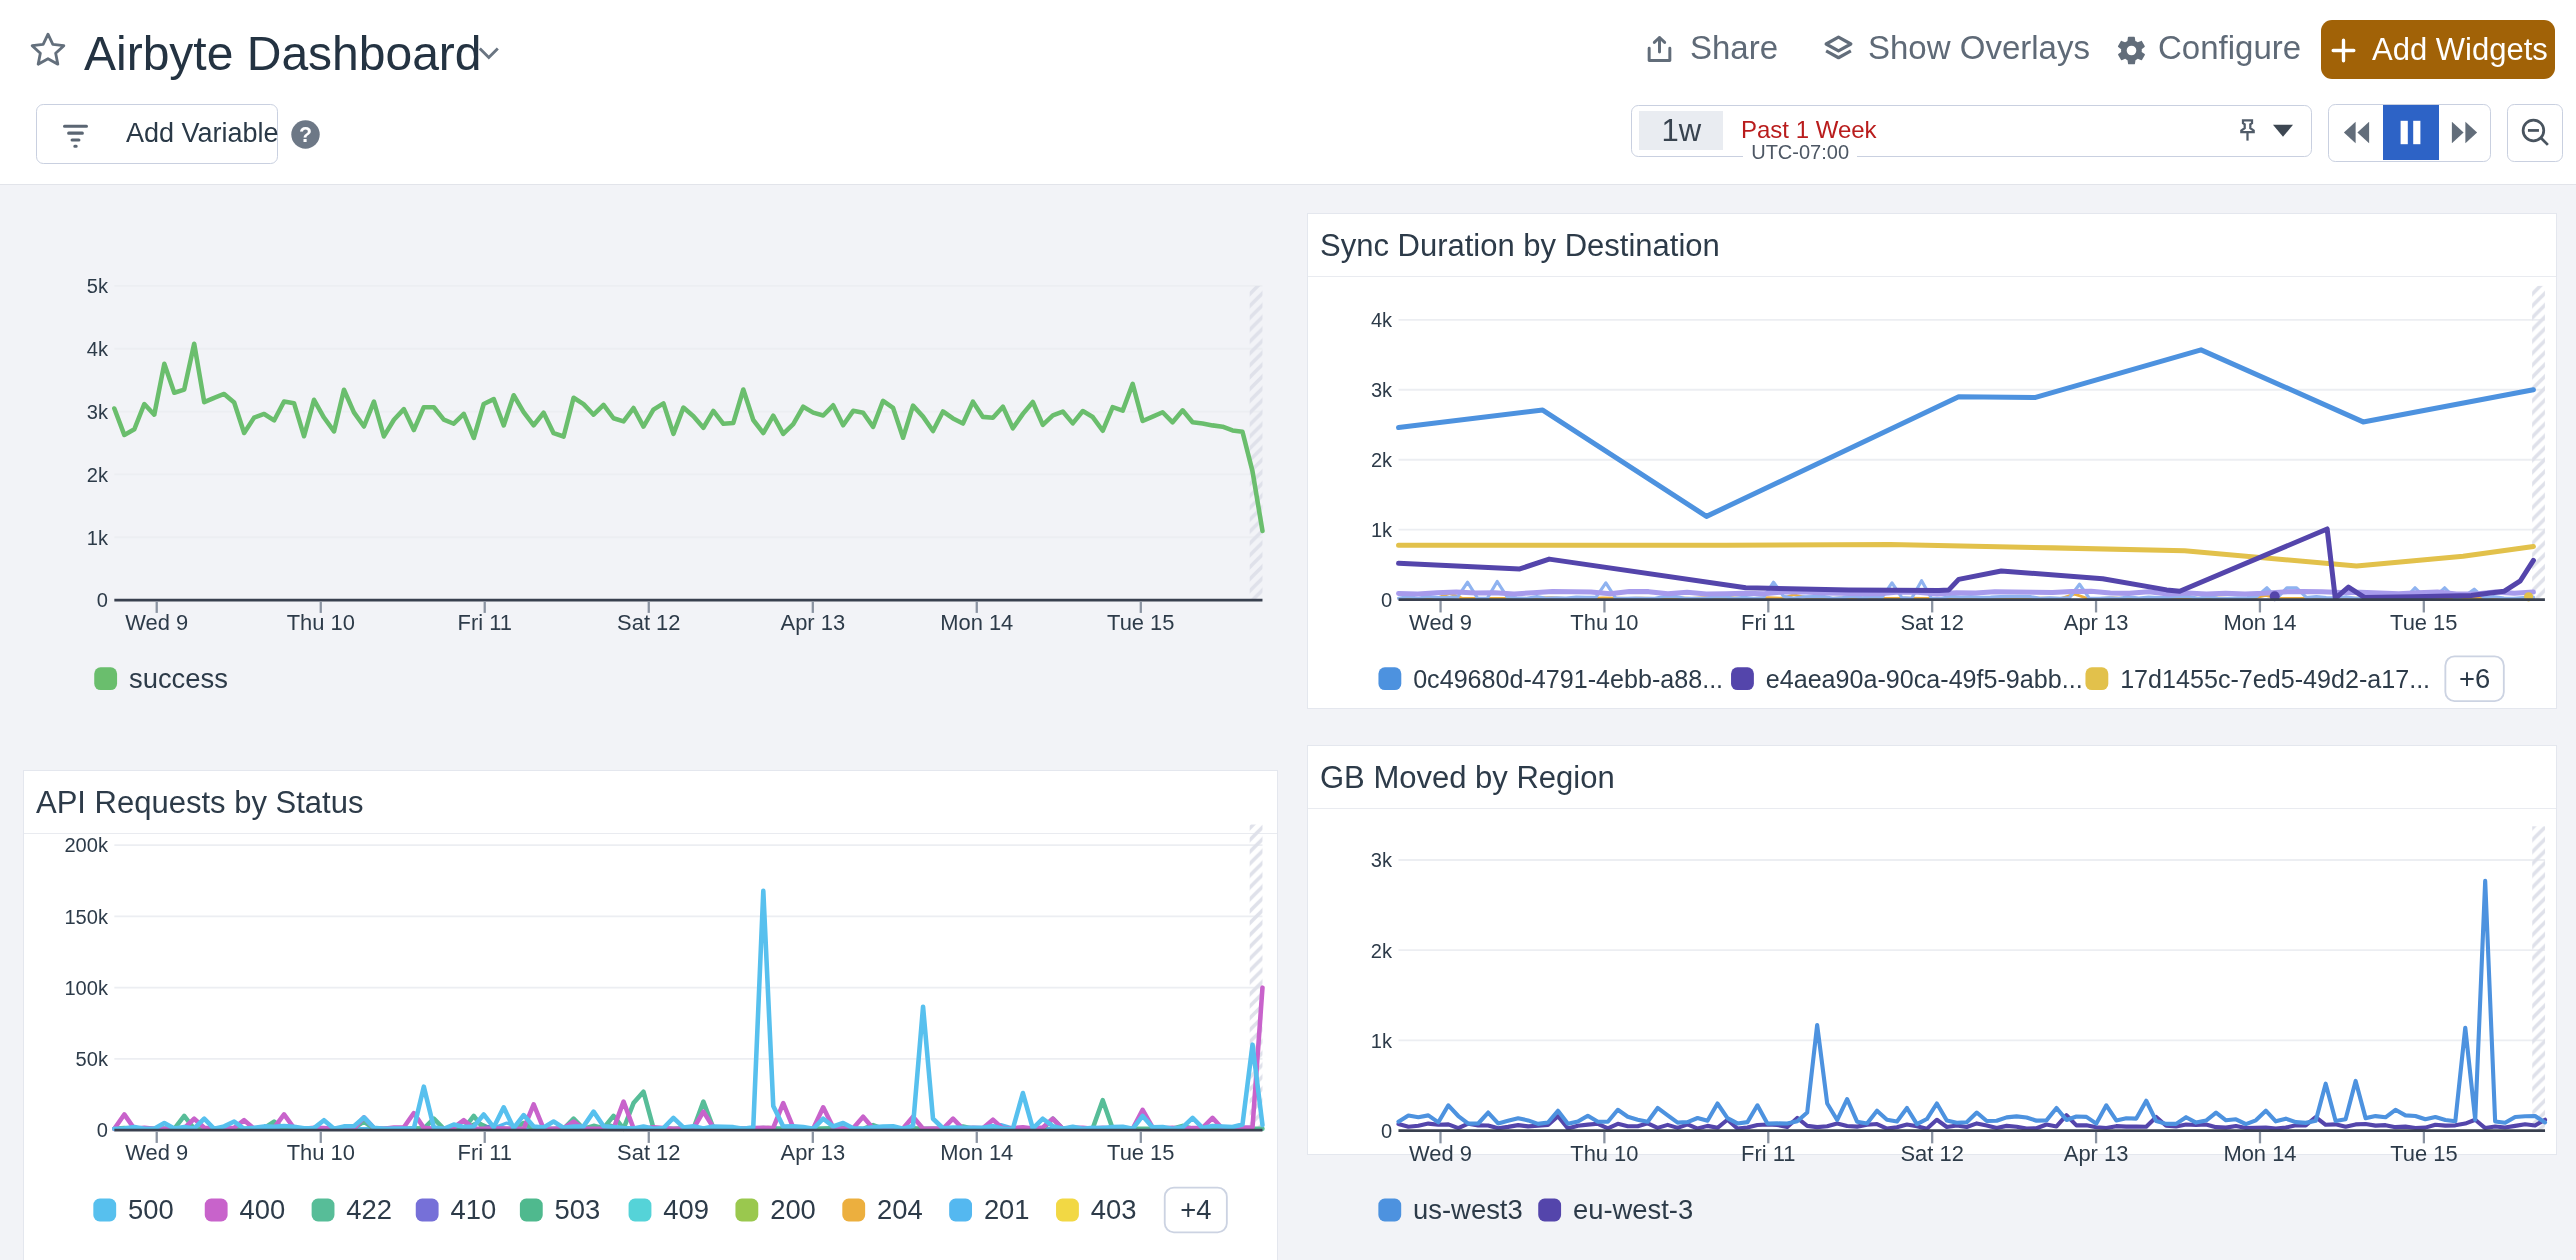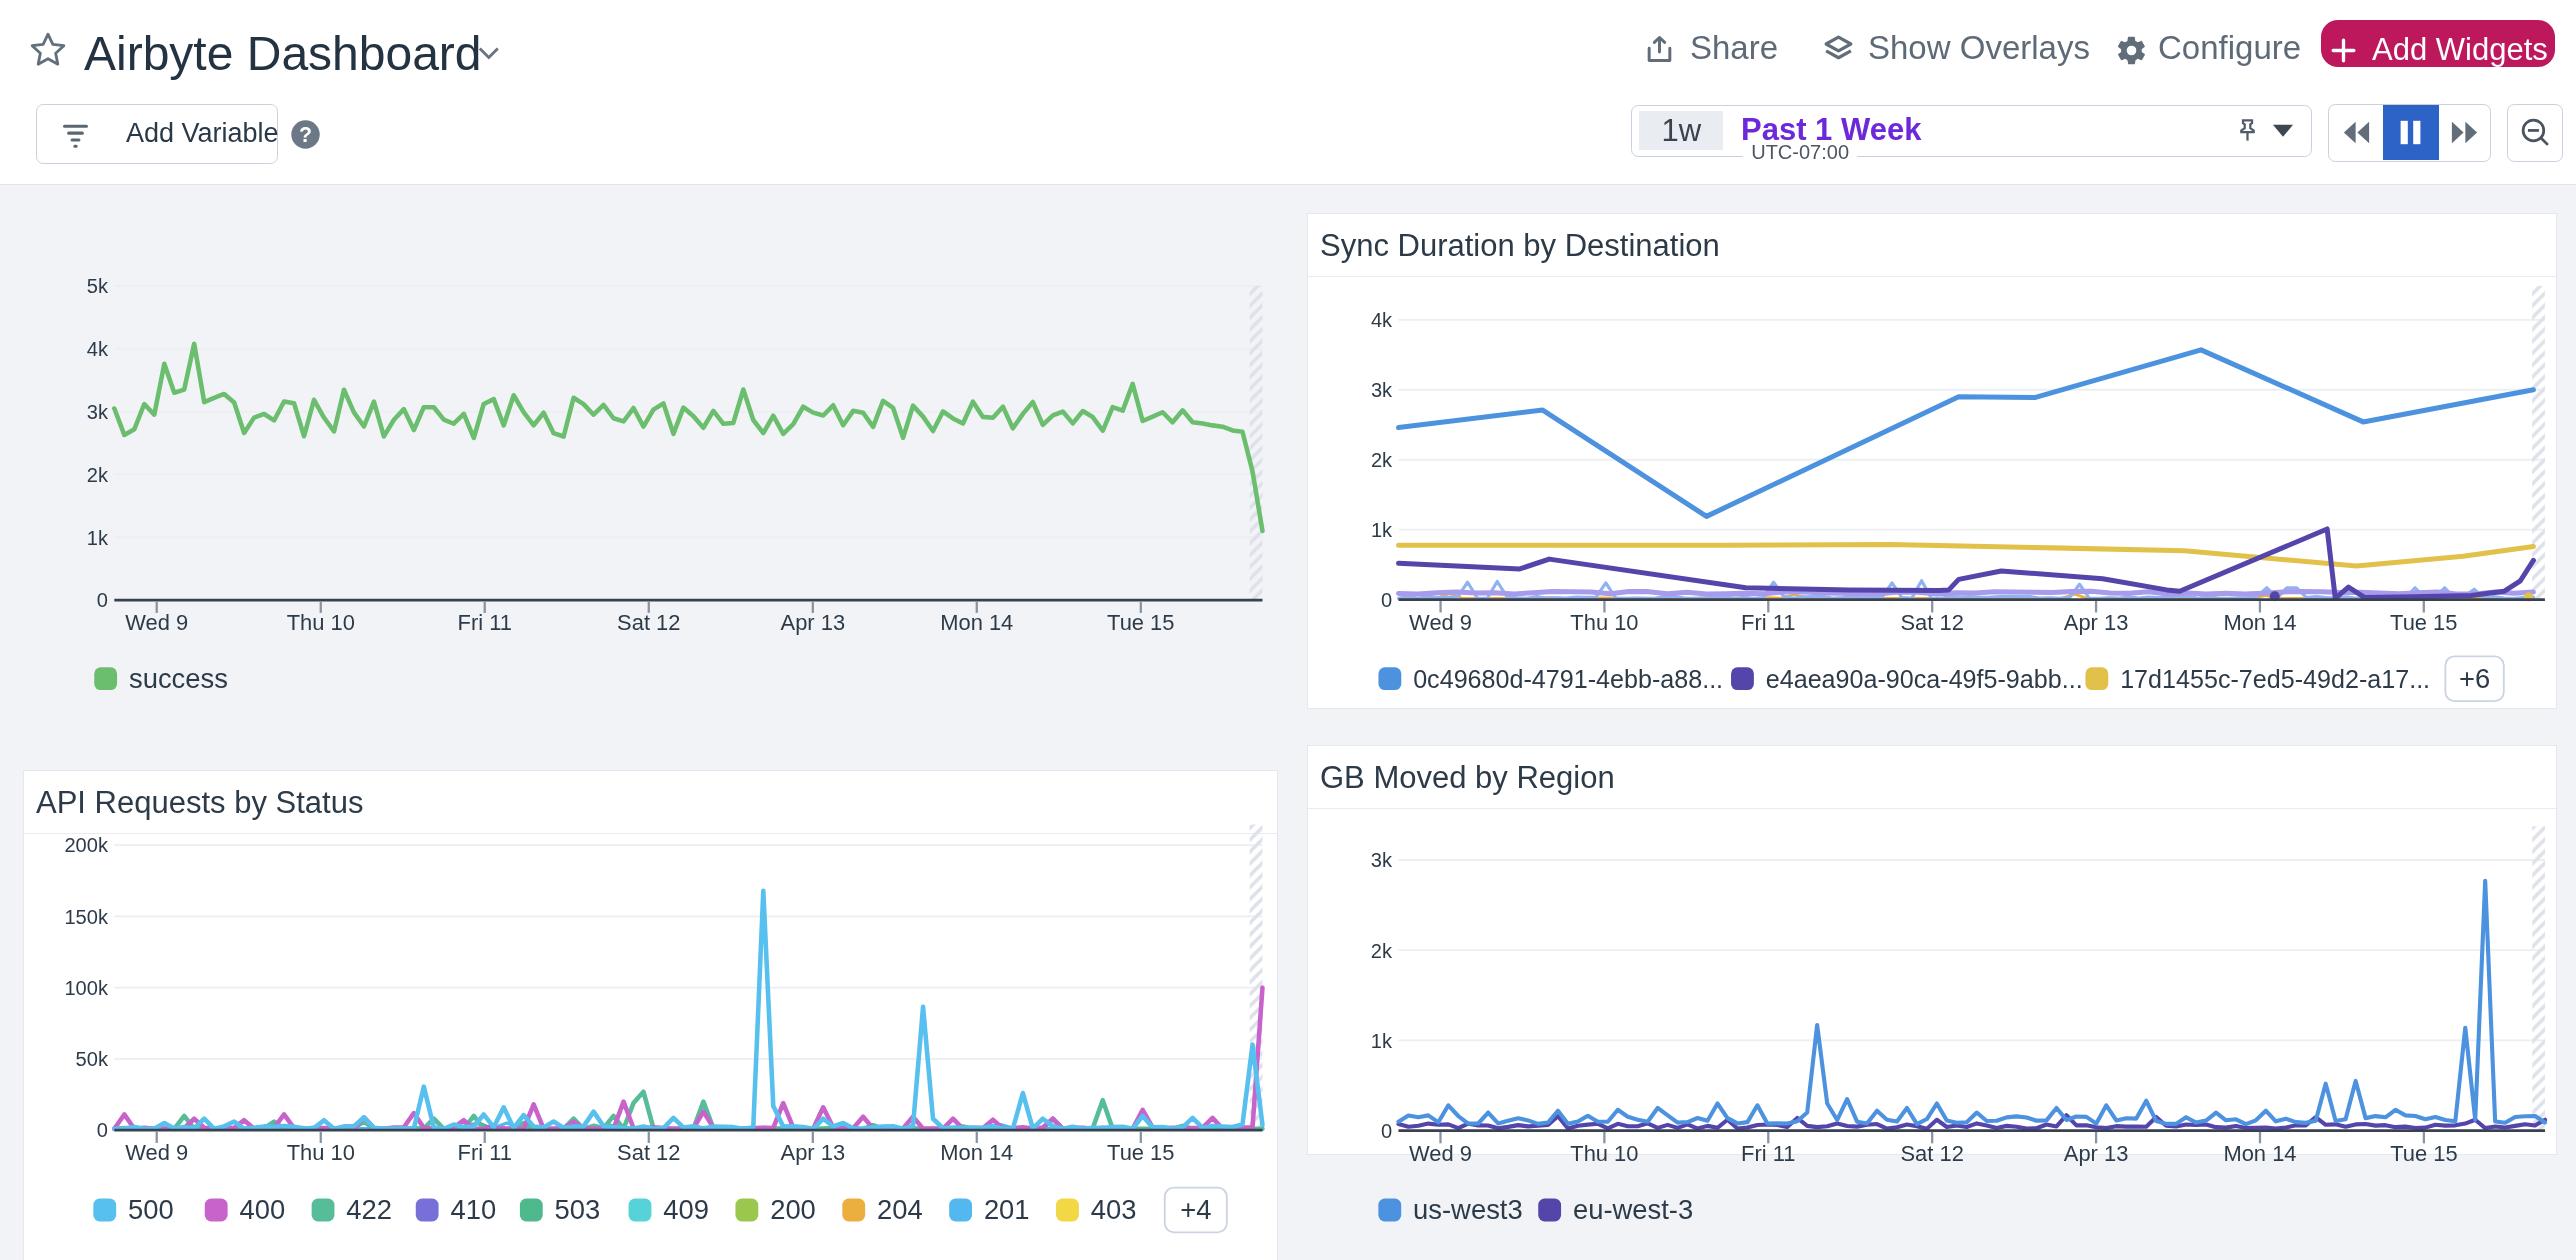--- a/index.html
+++ b/index.html
@@ -5,27 +5,27 @@
 * { margin:0; padding:0; box-sizing:border-box; }
 html,body { width:2576px; height:1261px; font-family:"Liberation Sans", sans-serif; background:#f2f3f7; overflow:hidden; }
 #page { position:relative; width:2576px; height:1261px; }
 .topbar { position:absolute; left:0; top:0; width:2576px; height:185px; background:#fff; border-bottom:1.8px solid #e2e4ea; }
 .card { position:absolute; background:#fff; border:1.8px solid #e4e7ee; }
 .card-title { height:63px; line-height:63px; padding-left:12px; font-size:31px; color:#2d3b49; border-bottom:1.8px solid #e9ebf0; white-space:nowrap; }
 .chart { position:absolute; }
 svg text { font-family:"Liberation Sans", sans-serif; }
 .hdr-title { position:absolute; left:84px; top:25.6px; font-size:48px; color:#243342; }
 .gbtn { position:absolute; font-size:33px; color:#5f6a77; }
-.bluebtn { position:absolute; left:2321px; top:20px; width:234px; height:47px; background:#be185d; border-radius:17px; color:#fff; font-size:31px; line-height:59px; text-align:center; white-space:nowrap; }
+.bluebtn { position:absolute; left:2321px; top:20px; width:234px; height:59px; background:#a16207; border-radius:11px; color:#fff; font-size:31px; line-height:59px; text-align:center; white-space:nowrap; }
 .addvar { position:absolute; left:36px; top:104px; width:242px; height:60px; border:1.8px solid #c9d0e0; border-radius:7.3px; background:#fff;padding-left:39px; }
 .addvar span { position:absolute; left:89px; top:0; line-height:57px; font-size:27px; color:#2a3947; white-space:nowrap; }
 .timebox { position:absolute; left:1631px; top:105px; width:681px; height:52px; border:1.8px solid #c9d0e0; border-radius:7.3px; background:#fff; }
 .utc { position:absolute; left:1743px; top:94px; padding:0 8.2px; background:#fff; font-size:20px; color:#4d5764;margin-top:47px; }
 .badge1w { position:absolute; left:7.3px; top:4.6px; width:84px; height:39px; background:#e9ecf1; border-radius:0; text-align:center; line-height:39px; font-size:31px; color:#38434f; }
-.pastweek { position:absolute; left:109px; top:0; line-height:48px; font-size:31px; color:#6d28d9;font-weight:bold; }
+.pastweek { position:absolute; left:109px; top:0; line-height:48px; font-size:24px; color:#b91c1c; }
 .playgrp { position:absolute; left:2328px; top:104px; width:163px; height:58px; border:1.8px solid #c9d0e0; border-radius:7.3px; background:#fff; overflow:hidden; }
 .pauseseg { position:absolute; left:54px; top:0; width:56px; height:55px; background:#2d63c6; }
 .zoombtn { position:absolute; left:2507px; top:104px; width:56px; height:58px; border:1.8px solid #c9d0e0; border-radius:7.3px; background:#fff; }
 </style>
 </head>
 <body>
 <div id="page">
 <div class="topbar">
   <svg style="position:absolute;left:28px;top:29px" width="40" height="42" viewBox="0 0 24 24" fill="none" stroke="#636f7c" stroke-width="1.7" stroke-linejoin="round">
         <path d="M12 2.5l2.9 6.1 6.6.8-4.9 4.6 1.3 6.5-5.9-3.3-5.9 3.3 1.3-6.5L2.5 9.4l6.6-.8z"></path>

